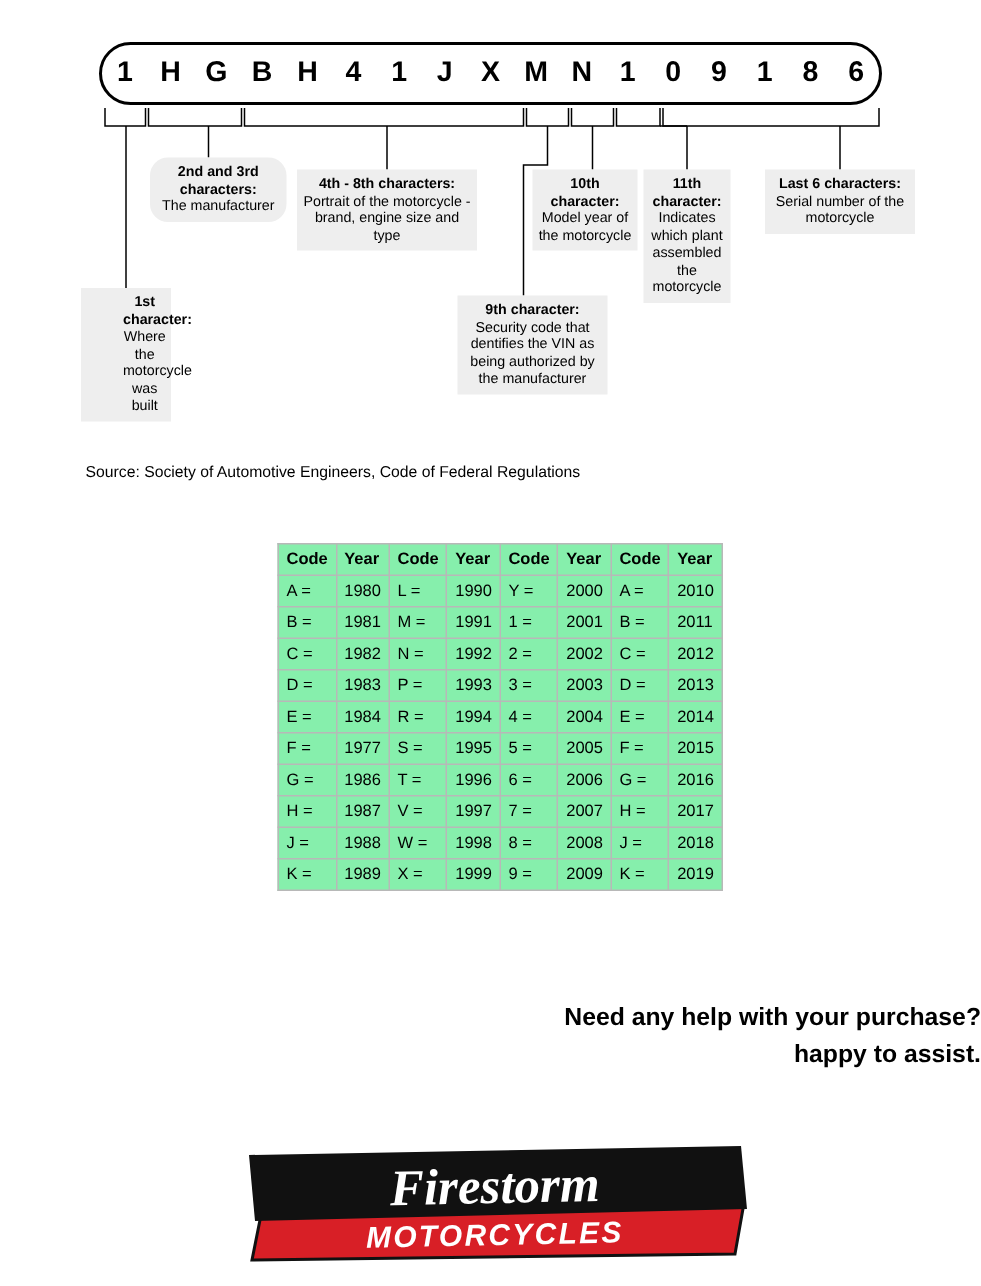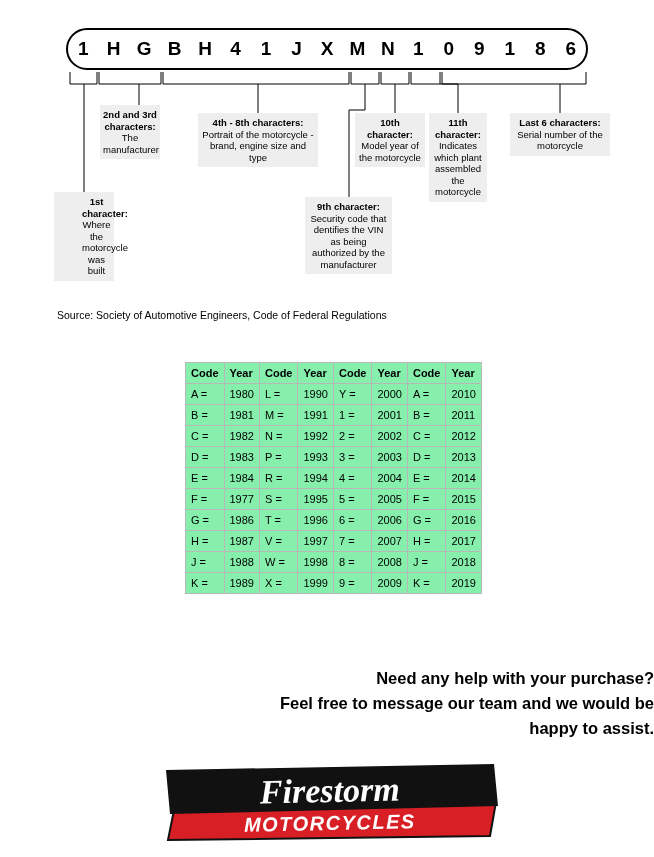--- a/index.html
+++ b/index.html
@@ -66,23 +66,23 @@
     text-align: center;
     padding: 4px 3px;
     box-sizing: border-box;
   }
   .callout .ttl {
     font-weight: bold;
     display: block;
   }
 
   #callout-1 { left: 54px;  top: 192px; width: 60px; padding-left: 28px;  }
-  #callout-2 { left: 100px; top: 105px; width: 60px;  }
+  #callout-2 { left: 100px; top: 105px; width: 91px; border-radius: 12px;  }
   #callout-3 { left: 198px; top: 113px; width: 120px; }
-  #callout-4 { left: 305px; top: 197px; width: 87px;  }
+  #callout-4 { left: 305px; top: 197px; width: 100px;  }
   #callout-5 { left: 355px; top: 113px; width: 70px;  }
   #callout-6 { left: 429px; top: 113px; width: 58px;  }
   #callout-7 { left: 510px; top: 113px; width: 100px; }
 
   
   #source-note {
     position: absolute;
     left: 57px;
     top: 298px;
     font-size: 10.5px;
@@ -344,21 +344,20 @@
         <td class="year">2009</td>
         <td class="code">K =</td>
         <td class="year">2019</td>
       </tr>
     </tbody>
   </table>
 </div>
 
 <div id="help-text">
   <div>Need any help with your purchase?</div>
-  <div>Feel free to message our team and we would be</div>
   <div>happy to assist.</div>
 </div>
 
 <div id="logo">
   <svg viewBox="0 0 340 82" width="340" height="82">
     <defs>
       <filter id="soft" x="-10%" y="-10%" width="120%" height="120%">
         <feGaussianBlur stdDeviation="0.3"></feGaussianBlur>
       </filter>
     </defs>

